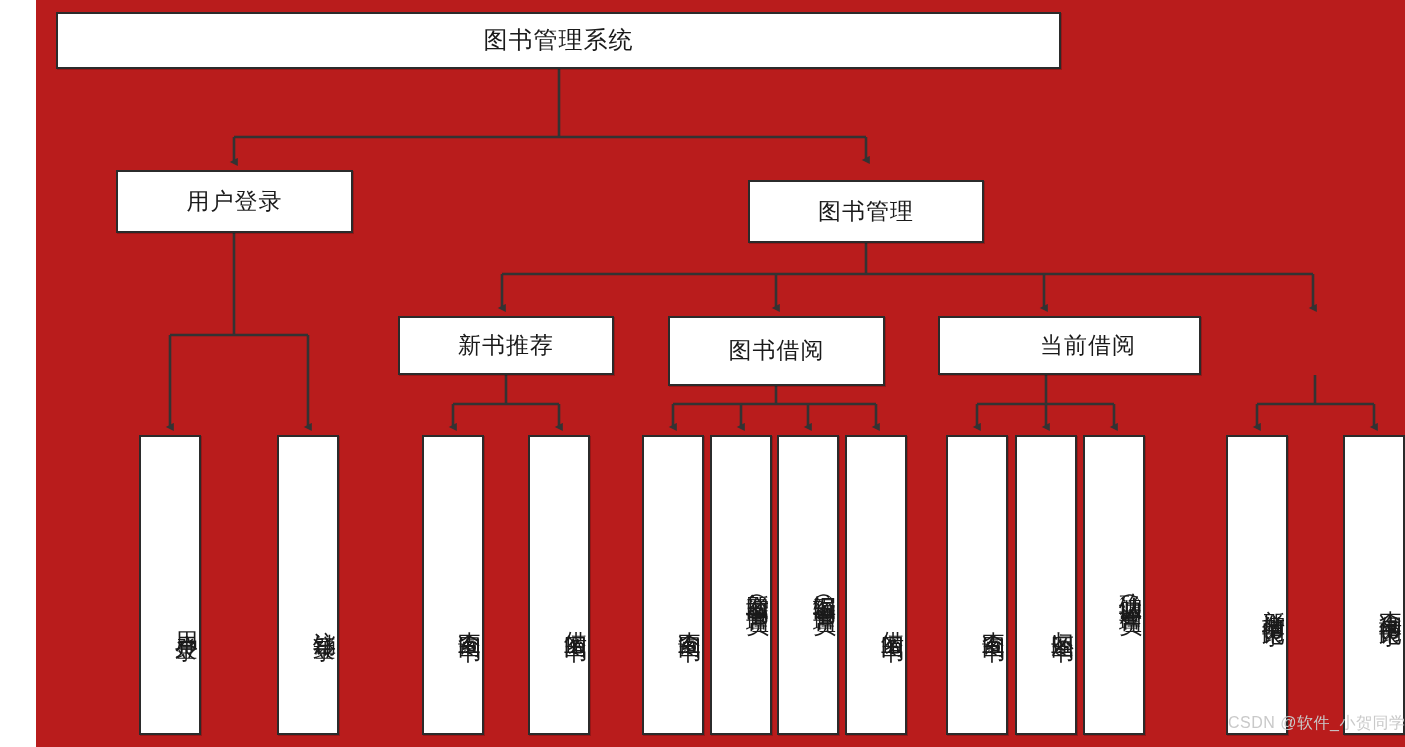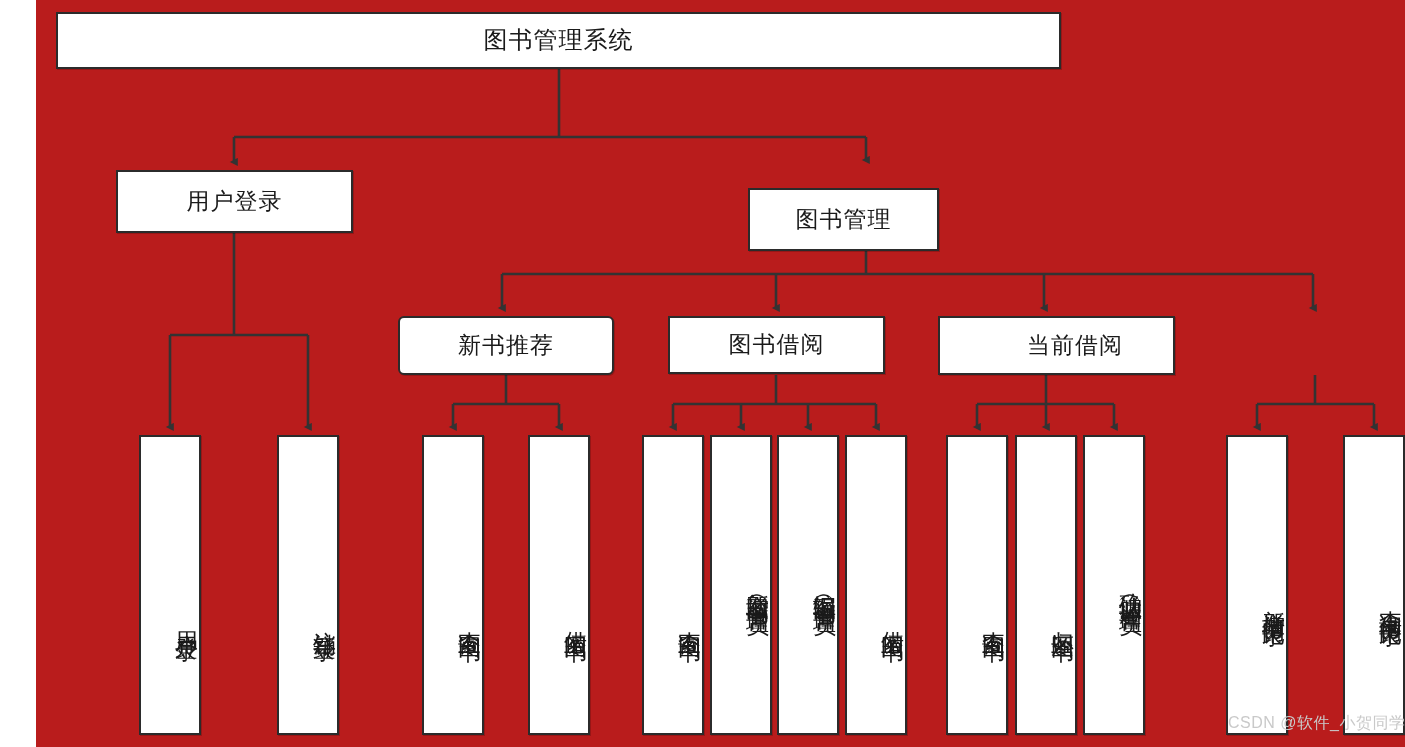--- a/index.html
+++ b/index.html
@@ -128,33 +128,33 @@
   </svg>
 
   <div class="node horiz root" style="left:20px; top:12px; width:1005px; height:57px;">
     <span class="lbl">图书管理系统</span>
   </div>
 
   <div class="node horiz" style="left:80px; top:170px; width:237px; height:63px;">
     <span class="lbl">用户登录</span>
   </div>
 
-  <div class="node horiz" style="left:712px; top:188px; width:191px; height:63px;">
+  <div class="node horiz" style="left:712px; top:180px; width:236px; height:63px;">
     <span class="lbl">图书管理</span>
   </div>
 
-  <div class="node horiz" style="left:362px; top:316px; width:216px; height:59px;border-radius:6px;">
+  <div class="node horiz" style="left:362px; top:316px; width:216px; height:59px;">
     <span class="lbl">新书推荐</span>
   </div>
 
-  <div class="node horiz" style="left:632px; top:316px; width:217px; height:58px;">
+  <div class="node horiz" style="left:632px; top:316px; width:217px; height:70px;">
     <span class="lbl">图书借阅</span>
   </div>
 
-  <div class="node horiz" style="left:902px; top:316px; width:237px; height:59px;padding-left:37px;">
+  <div class="node horiz" style="left:902px; top:316px; width:263px; height:59px;padding-left:37px;">
     <span class="lbl">当前借阅</span>
   </div>
 
 
   <div class="node vert" style="left:103px; top:435px; width:62px; height:300px; padding-top:68px;">
     <span class="lbl">用户登录</span>
   </div>
 
   <div class="node vert" style="left:241px; top:435px; width:62px; height:300px; padding-top:68px;">
     <span class="lbl">注销登录</span>

